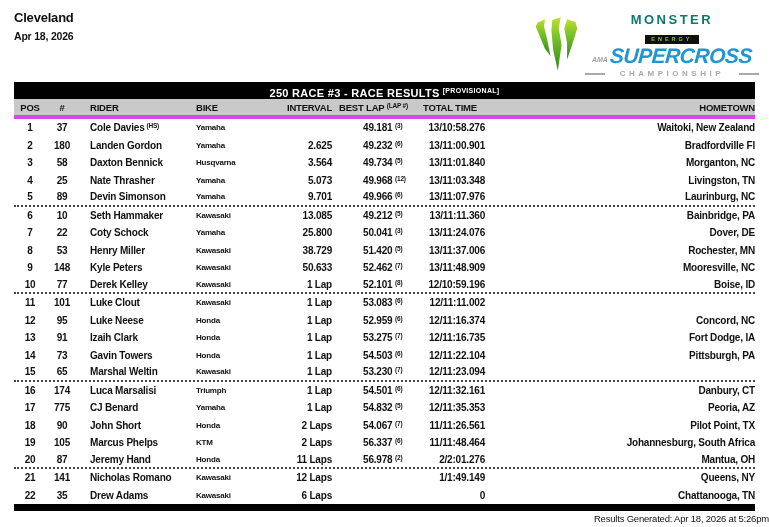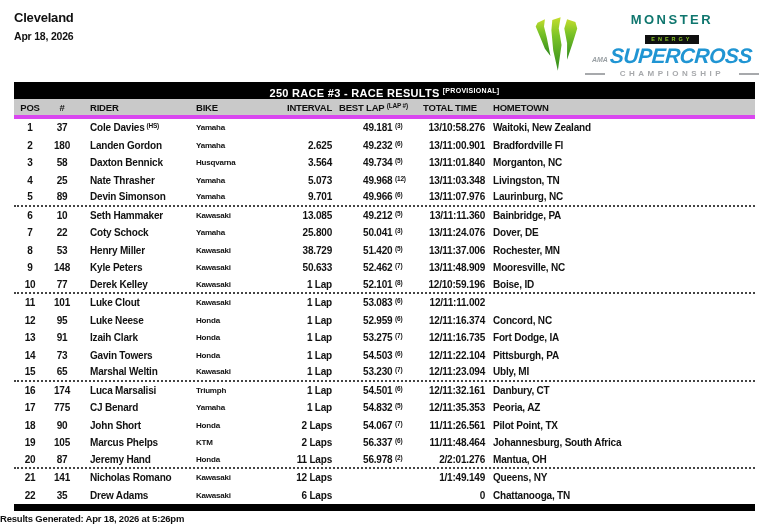--- a/index.html
+++ b/index.html
@@ -42,36 +42,36 @@
   .colhead .cell { font-size:9.5px; font-weight:bold; letter-spacing:-0.2px; }
   .colhead .c-bestlap, .colhead .c-total { text-align:center; padding:0; }
 
   .c-pos { text-align:center; }
   .c-num { text-align:center; }
   .c-rider { text-align:left; padding-left:12px; white-space:nowrap; }
   .c-bike { text-align:left; }
   .c-interval { text-align:right; padding-right:4px; }
   .c-bestlap { text-align:right; }
   .c-total { text-align:right; padding-right:4px; }
-  .c-hometown { text-align:left; padding-left:4px; white-space:nowrap; }
+  .c-hometown { text-align:right; padding-left:4px; white-space:nowrap; }
 
   .tbody .trow { height:17.5px; font-size:10px; font-weight:bold; box-sizing:border-box;
                  letter-spacing:-0.2px; }
   .trow .c-bike { font-size:8px; }
   .trow.group-end { border-bottom:2px dotted #444; }
 
   sup.head-sup { font-size:6.5px; vertical-align:3px; font-weight:bold; }
   .bl-sup { display:inline-block; width:16px; text-align:left; font-size:6.5px;
             vertical-align:3px; }
   .rider-note { font-size:6.5px; vertical-align:3px; margin-left:2px; }
 
   .bottom-bar { height:7px; background:#000; }
 
-  .footer { position:absolute; left:0; top:513px; width:769px; text-align:left;
-            font-size:9.5px; font-weight:bold; letter-spacing:-0.2px; }
+  .footer { position:absolute; left:0; top:513px; width:769px; text-align:right;
+            font-size:9.5px; font-weight:normal; letter-spacing:-0.2px; }
 </style>
 </head>
 <body>
 
 <div class="event">
   <div class="event-city">Cleveland</div>
   <div class="event-date">Apr 18, 2026</div>
 </div>
 
 <div class="logo">
@@ -259,21 +259,20 @@
         <div class="cell c-hometown">Pittsburgh, PA</div>
       </div>
       <div class="grid-row trow group-end">
         <div class="cell c-pos">15</div>
         <div class="cell c-num">65</div>
         <div class="cell c-rider"><span>Marshal Weltin</span></div>
         <div class="cell c-bike">Kawasaki</div>
         <div class="cell c-interval">1 Lap</div>
         <div class="cell c-bestlap"><span>53.230 </span><sup class="bl-sup">(7)</sup></div>
         <div class="cell c-total">12/11:23.094</div>
-        <div class="cell c-hometown">Ubly, MI</div>
       </div>
       <div class="grid-row trow">
         <div class="cell c-pos">16</div>
         <div class="cell c-num">174</div>
         <div class="cell c-rider"><span>Luca Marsalisi</span></div>
         <div class="cell c-bike">Triumph</div>
         <div class="cell c-interval">1 Lap</div>
         <div class="cell c-bestlap"><span>54.501 </span><sup class="bl-sup">(6)</sup></div>
         <div class="cell c-total">12/11:32.161</div>
         <div class="cell c-hometown">Danbury, CT</div>

